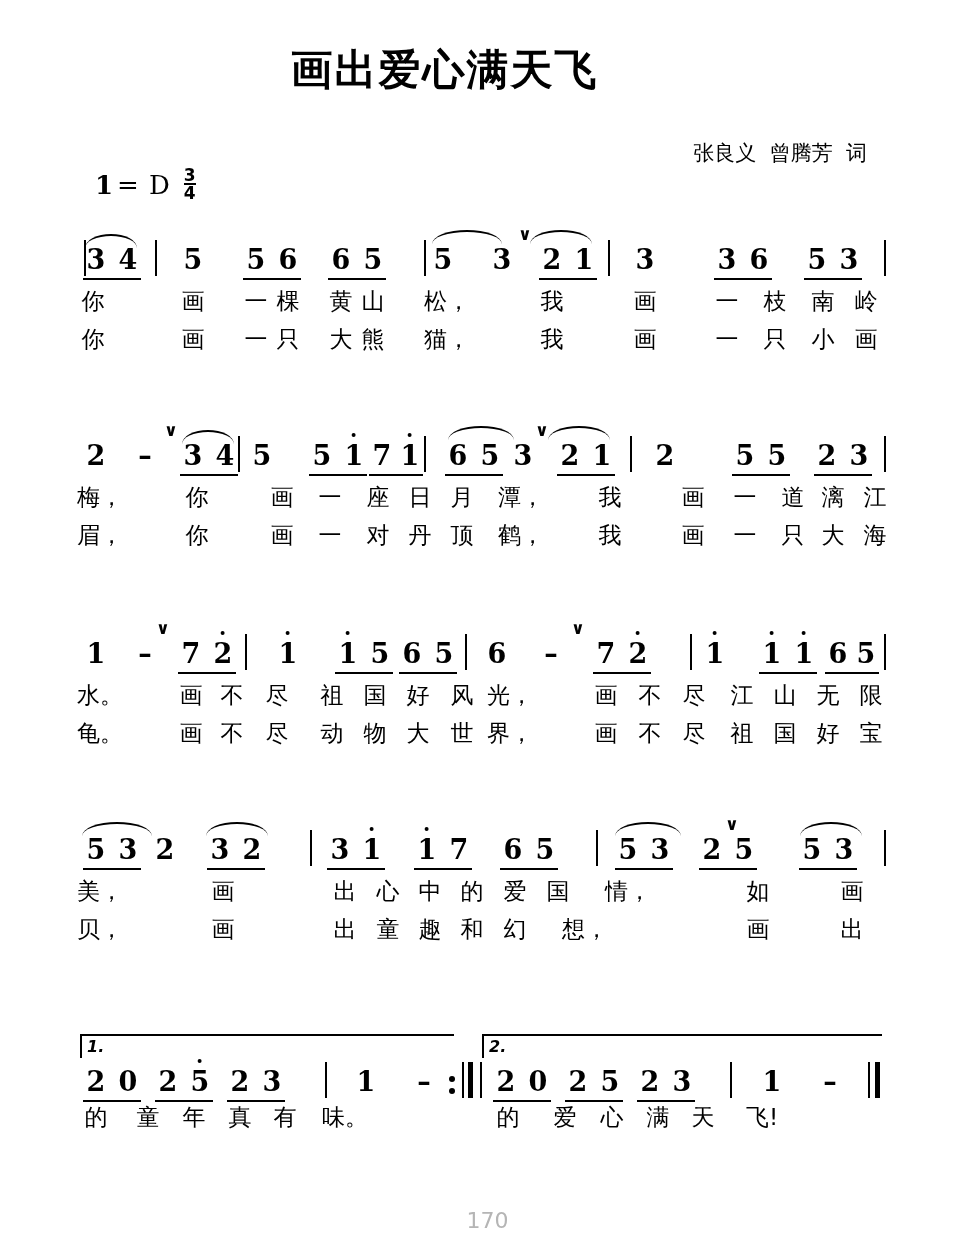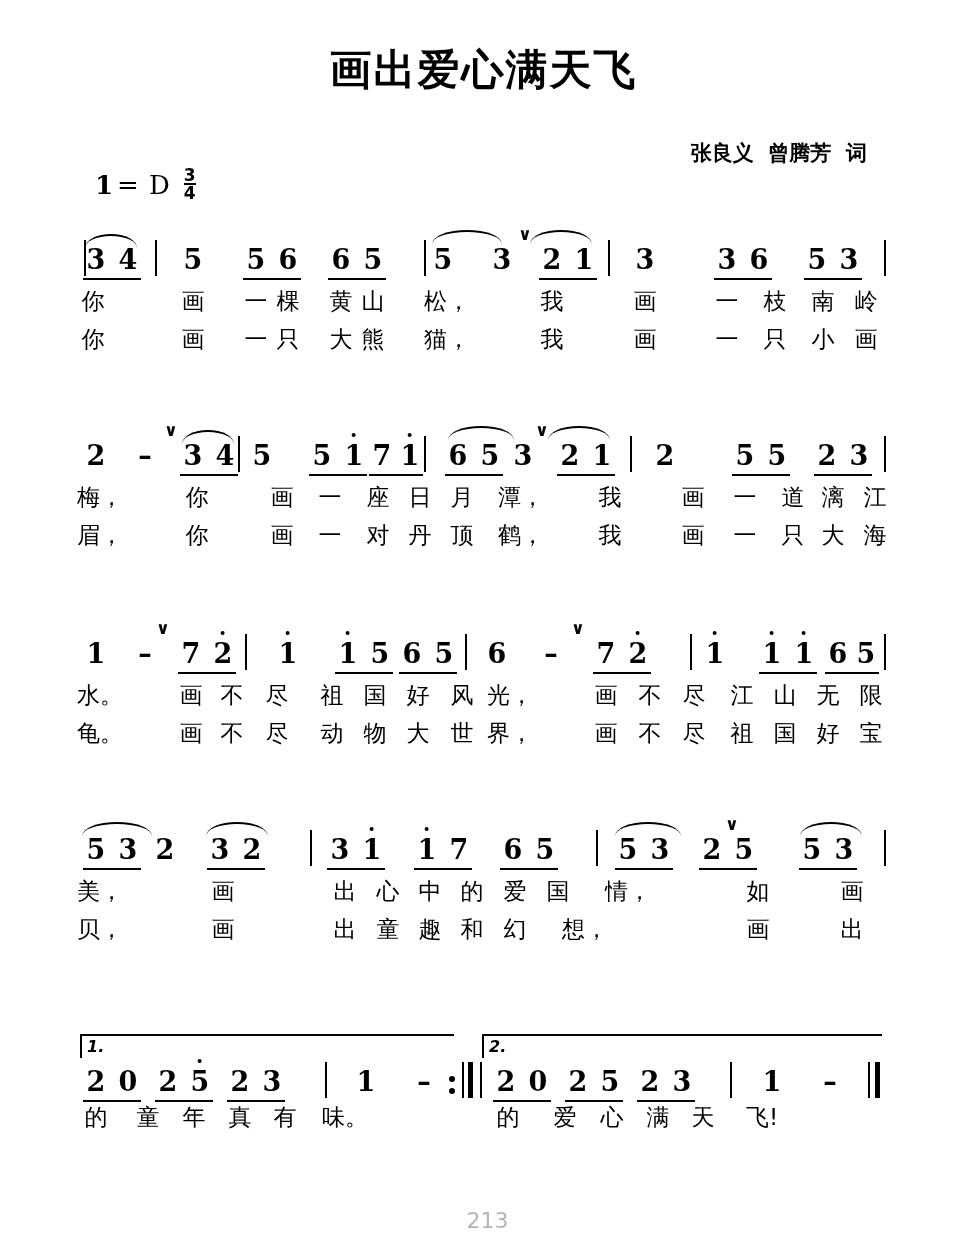--- a/index.html
+++ b/index.html
@@ -23,33 +23,31 @@
   .title {
     position: absolute;
     top: 42px;
     left: 0;
     width: 889px;
     text-align: center;
     font-size: 42px;
     font-weight: bold;
     letter-spacing: 2px;
     font-family: "DejaVu Sans", "Liberation Sans", sans-serif;
-    padding-left: 39px;
   }
   .credits {
     position: absolute;
     top: 136px;
     right: 108px;
     text-align: left;
     font-size: 21px;
     line-height: 34px;
   }
   .credit-line {
     white-space: pre;
-    font-weight: bold;
   }
   .keysig {
     position: absolute;
     top: 168px;
     left: 95px;
     font-size: 25px;
     font-weight: bold;
     display: flex;
     align-items: center;
     gap: 10px;
@@ -599,14 +597,14 @@
 
       <div class="lyric" style="left:508px;">的</div>
       <div class="lyric" style="left:565px;">爱</div>
       <div class="lyric" style="left:612px;">心</div>
       <div class="lyric" style="left:658px;">满</div>
       <div class="lyric" style="left:703px;">天</div>
       <div class="lyric" style="left:762px;">飞!</div>
     </div>
   </div>
 
-  <div class="page-num">213</div>
+  <div class="page-num">170</div>
 </div>
 
 </body></html>

